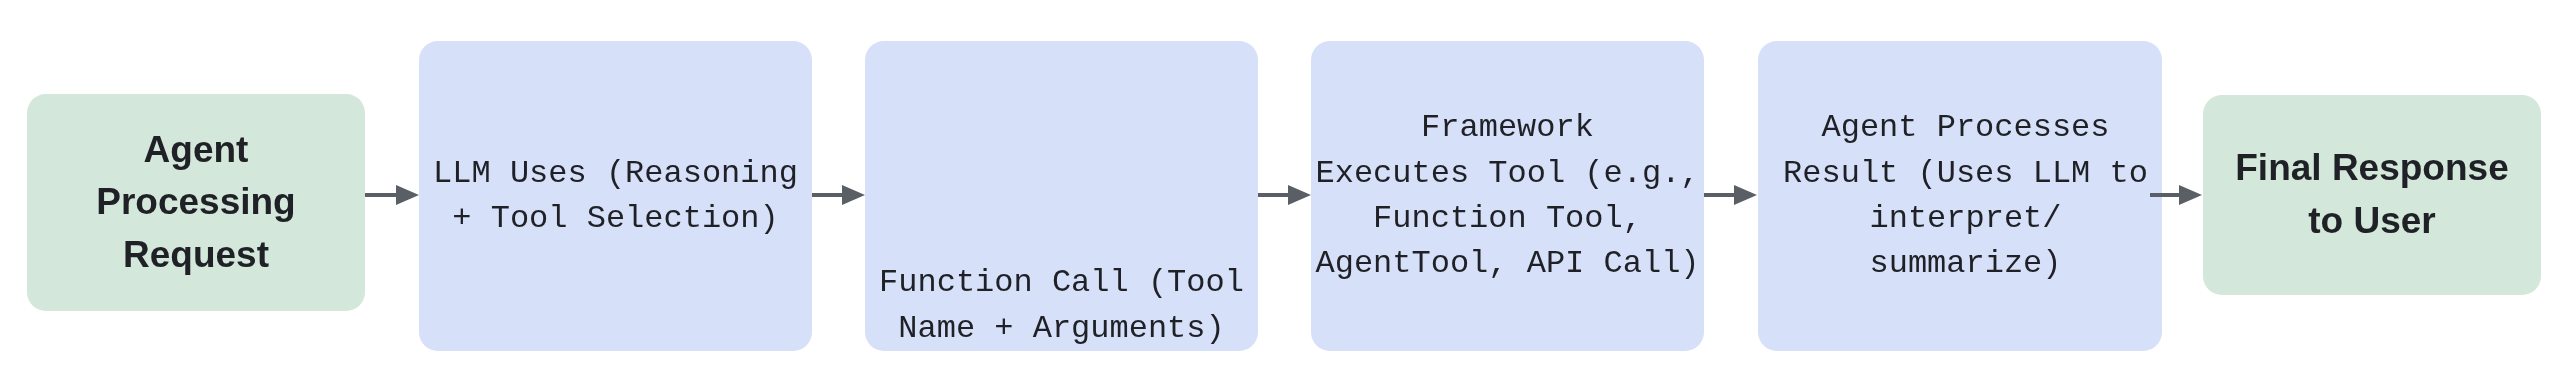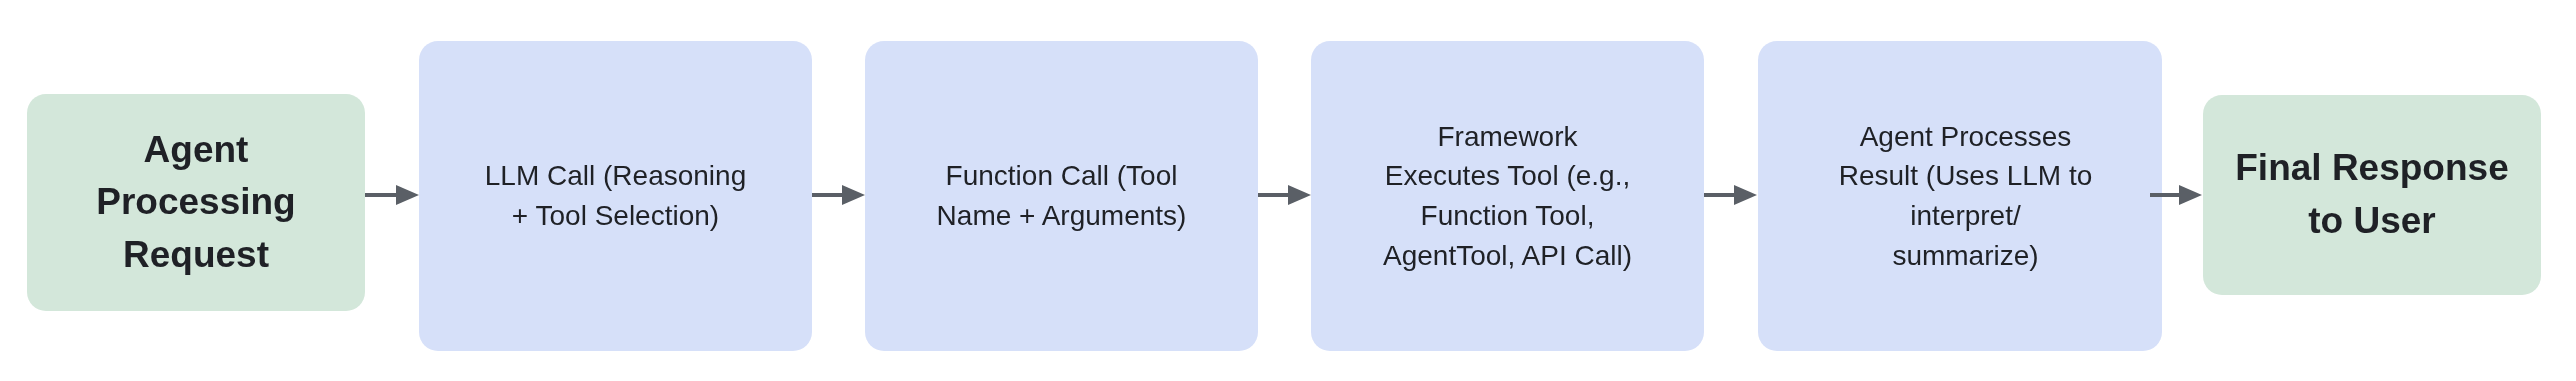--- a/index.html
+++ b/index.html
@@ -17,24 +17,24 @@
   .node {
     position: absolute;
     display: flex; align-items: center; justify-content: center;
     text-align: center;
     border-radius: 19px;
     color: var(--text, #1f2126);
     white-space: pre-line;
     line-height: 1.42;
   }
   .node.green { background: var(--green_fill, #d3e7da); font-weight: 700; font-size: 37px; }
-  .node.blue  { background: var(--blue_fill, #d6e0f9); font-weight: 400; font-size: 28px; }
+  .node.blue  { background: var(--blue_fill, #d6e0f9); font-weight: 400; font-size: 32px; font-family: Liberation Mono, monospace; }
   .n1 { left: 27px;   top: 94px; width: 338px; height: 217px; }
   .n2 { left: 419px;  top: 41px;  width: 393px; height: 310px; }
-  .n3 { left: 865px; top: 41px;  width: 393px; height: 310px; }
+  .n3 { left: 865px; top: 41px;  width: 393px; height: 310px; align-items: flex-end; }
   .n4 { left: 1311px; top: 41px;  width: 393px; height: 310px; }
   .n5 { left: 1758px; top: 41px;  width: 393px; height: 310px; padding-left: 11px; }
   .n6 { left: 2203px; top: 95px; width: 338px; height: 200px; }
   .arrow {
     position: absolute; top: 185px; height: 20.3px;
     display: flex; align-items: center;
   }
   .arrow .shaft { flex: 1; height: 4.7px; background: var(--arrow, #5a5f66); }
   .arrow .head {
     width: 0; height: 0;
@@ -59,21 +59,21 @@
 Processing
 Request</span>
   </div>
 
   <div class="arrow a1">
     <span class="shaft"></span>
     <span class="head"></span>
   </div>
 
   <div class="node blue n2">
-    <span class="label">LLM Call (Reasoning
+    <span class="label">LLM Uses (Reasoning
 + Tool Selection)</span>
   </div>
 
   <div class="arrow a2">
     <span class="shaft"></span>
     <span class="head"></span>
   </div>
 
   <div class="node blue n3">
     <span class="label">Function Call (Tool

